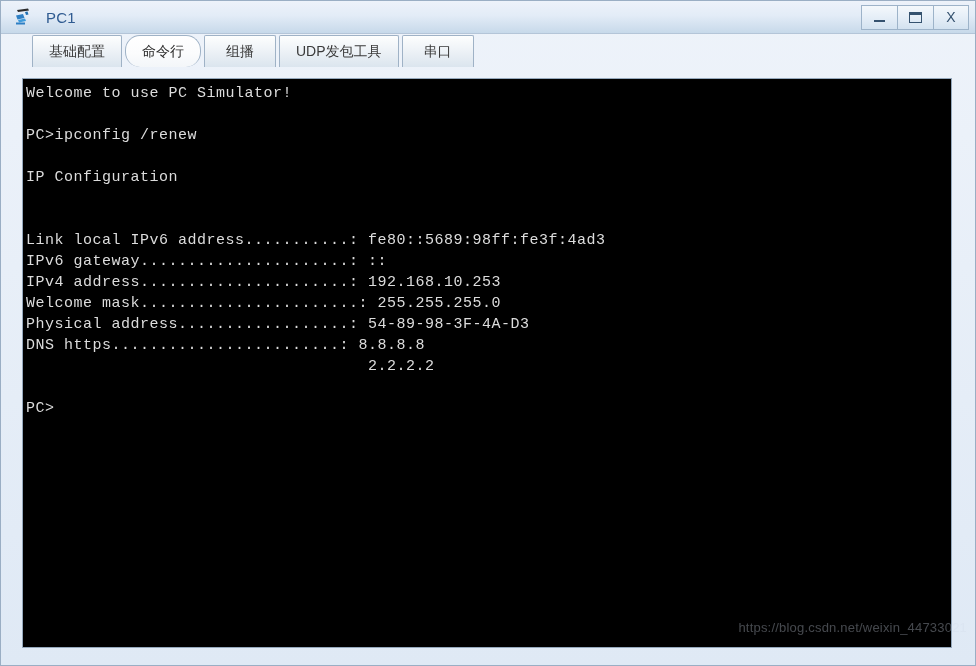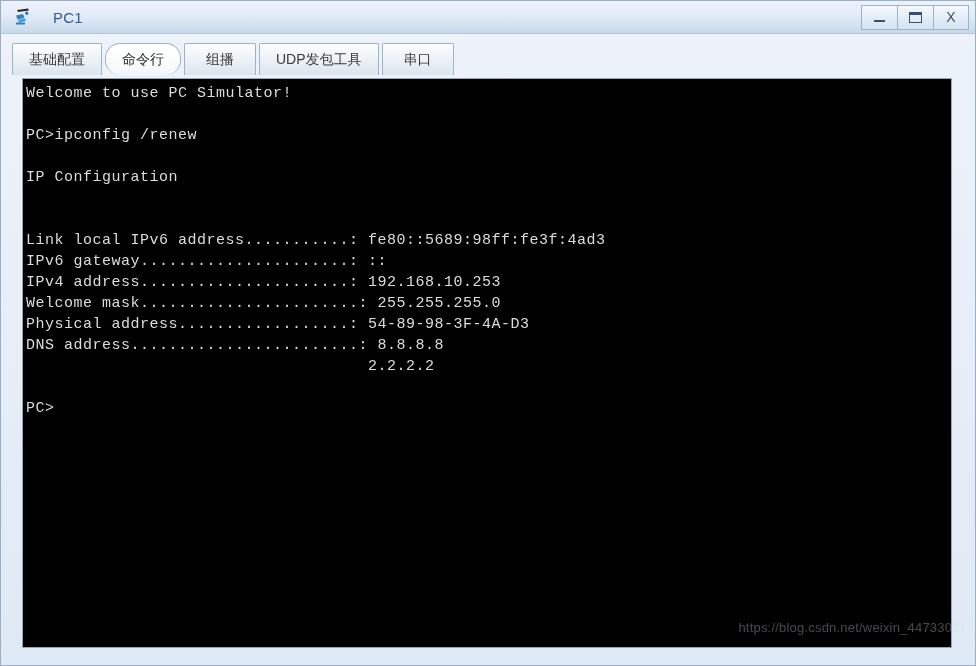--- a/index.html
+++ b/index.html
@@ -30,21 +30,21 @@
     box-sizing: border-box;
     background: linear-gradient(to bottom, #edf2fa 0%, #e3ecf7 45%, #c7d9ea 100%);
     border-bottom: 1px solid #b4c5d8;
     display: flex;
     align-items: center;
   }
   #title-left {
     display: flex;
     align-items: center;
     padding-left: 13px;
-    gap: 19px;
+    gap: 12px;
     flex: 1;
     min-width: 0;
   }
   .app-icon {
     width: 20px;
     height: 20px;
     flex: none;
     display: block;
   }
   #window-title {
@@ -100,22 +100,21 @@
   }
 
   
   #tab-strip {
     position: absolute;
     left: 0;
     top: 34px;
     width: 976px;
     height: 40px;
     display: flex;
-    align-items: flex-end;
-    padding-left: 11px;
+    padding-left: 31px;
     box-sizing: border-box;
   }
   .tab {
     height: 32px;
     min-width: 72px;
     box-sizing: border-box;
     margin-right: 3px;
     padding: 0 16px;
     display: flex;
     align-items: center;
@@ -236,21 +235,21 @@
         <div class="term-line">PC&gt;ipconfig /renew</div>
         <div class="term-line">&nbsp;</div>
         <div class="term-line">IP Configuration</div>
         <div class="term-line">&nbsp;</div>
         <div class="term-line">&nbsp;</div>
         <div class="term-line">Link local IPv6 address...........: fe80::5689:98ff:fe3f:4ad3</div>
         <div class="term-line">IPv6 gateway......................: ::</div>
         <div class="term-line">IPv4 address......................: 192.168.10.253</div>
         <div class="term-line">Welcome mask.......................: 255.255.255.0</div>
         <div class="term-line">Physical address..................: 54-89-98-3F-4A-D3</div>
-        <div class="term-line">DNS address........................: 8.8.8.8</div>
+        <div class="term-line">DNS https........................: 8.8.8.8</div>
         <div class="term-line">                                    2.2.2.2</div>
         <div class="term-line">&nbsp;</div>
         <div class="term-line">PC&gt;</div>
       </div>
   </div>
 
   <div id="watermark">https://blog.csdn.net/weixin_44733021</div>
 
 </div>
 

